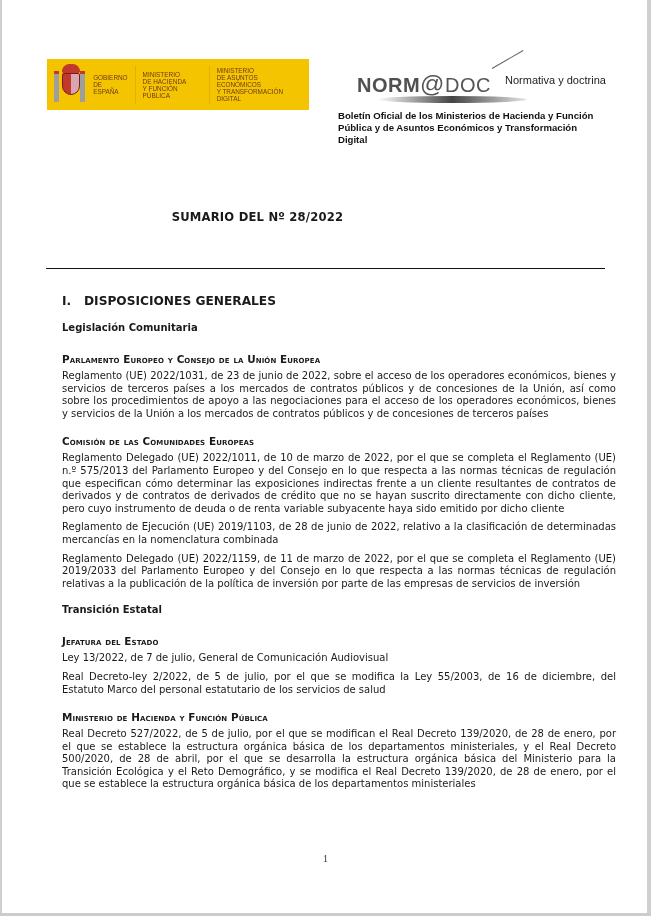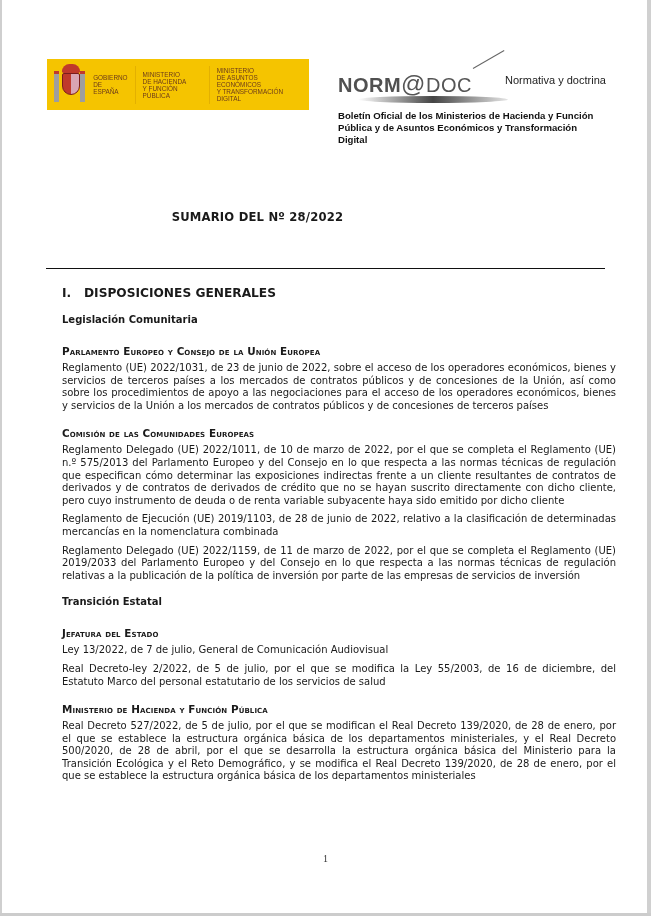--- a/index.html
+++ b/index.html
@@ -23,21 +23,21 @@
   .crest .shield { position: absolute; left: 9px; top: 9px; width: 18px; height: 22px; background: linear-gradient(90deg,#c0392b 50%,#d9a5b3 50%); border-radius: 2px 2px 9px 9px; border: 1px solid #7a1c1c; box-sizing: border-box; }
   .crest .pillar { position: absolute; top: 7px; width: 5px; height: 28px; background: #9e9e9e; border-top: 3px solid #c0392b; }
   .crest .pillar.l { left: 1px; } .crest .pillar.r { right: 1px; }
   .gov-text {
     font-family: "Liberation Sans", sans-serif; font-size: 6.4px; line-height: 7px;
     color: #6b3a1a; text-transform: uppercase; padding: 0 7px; height: 38px;
     display: flex; align-items: center; white-space: pre-line;
   }
   .gov-text.sep { border-left: 1px solid #e3b000; }
 
-  .normadoc { position: absolute; left: 338px; top: 70px; }
+  .normadoc { position: absolute; left: 357px; top: 70px; }
   .normadoc-word {
     font-family: "Liberation Sans", sans-serif; font-size: 20px; color: #555;
     letter-spacing: 0.5px;
   }
   .normadoc-word b { font-weight: bold; color: #505050; }
   .normadoc-swoosh {
     position: absolute; left: 20px; top: 26px; width: 150px; height: 7px;
     background: linear-gradient(90deg, rgba(0,0,0,0) 0%, #444 50%, rgba(0,0,0,0.1) 100%);
     border-radius: 50%;
   }
@@ -54,21 +54,21 @@
     font-family: "Liberation Sans", sans-serif; font-weight: bold; font-size: 9.6px; line-height: 12px;
     color: #111;
   }
 
   .summary-title {
     position: absolute; left: 0; width: 515px; top: 210px; text-align: center;
     font-weight: bold; font-size: 11.6px; letter-spacing: 0.2px;
   }
   .rule { position: absolute; left: 46px; top: 268px; width: 559px; height: 1px; background: #111; }
 
-  .content { position: absolute; left: 62px; top: 286px; width: 554px; }
+  .content { position: absolute; left: 62px; top: 294px; width: 554px; }
   .section-title { font-weight: bold; font-size: 12.2px; margin: 0 0 0 0; height: 20px; }
   .section-title .num { display: inline-block; width: 22px; }
   .leg { font-weight: bold; font-size: 10px; height: 14px; }
   .org {
     font-weight: bold; font-size: 10.4px; font-variant: small-caps; letter-spacing: 0.1px;
   }
   .item {
     font-size: 10px; line-height: 12.6px; text-align: justify; color: #1a1a1a;
   }
   .pagenum {

